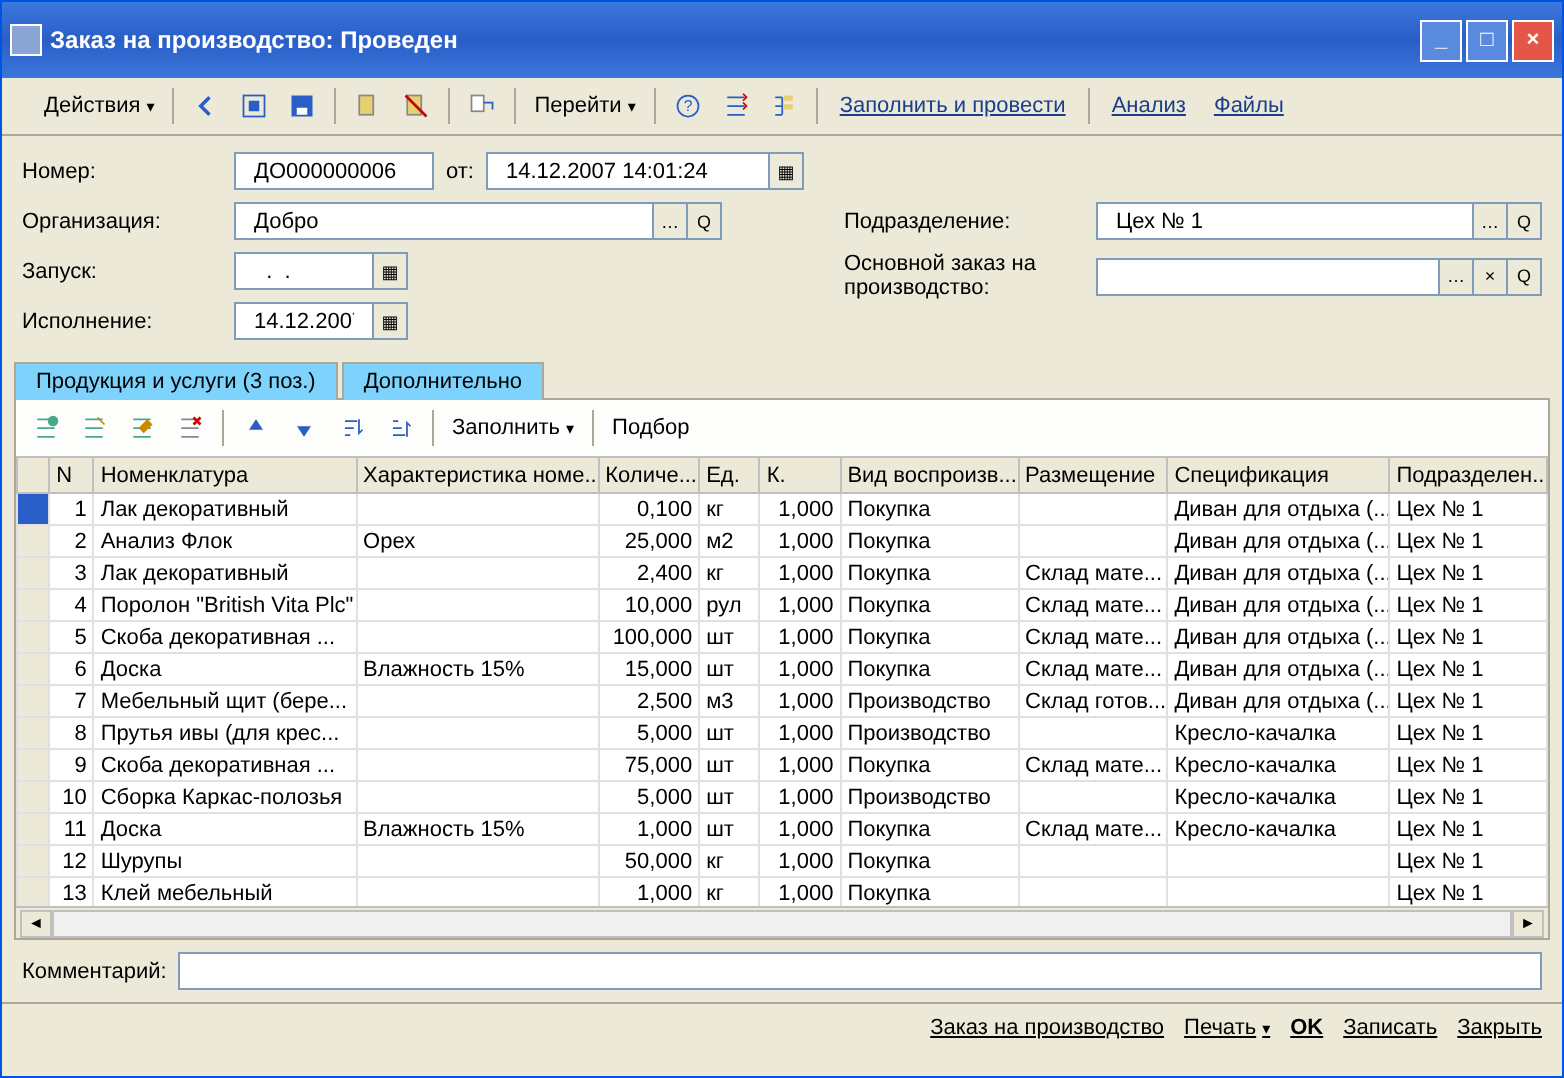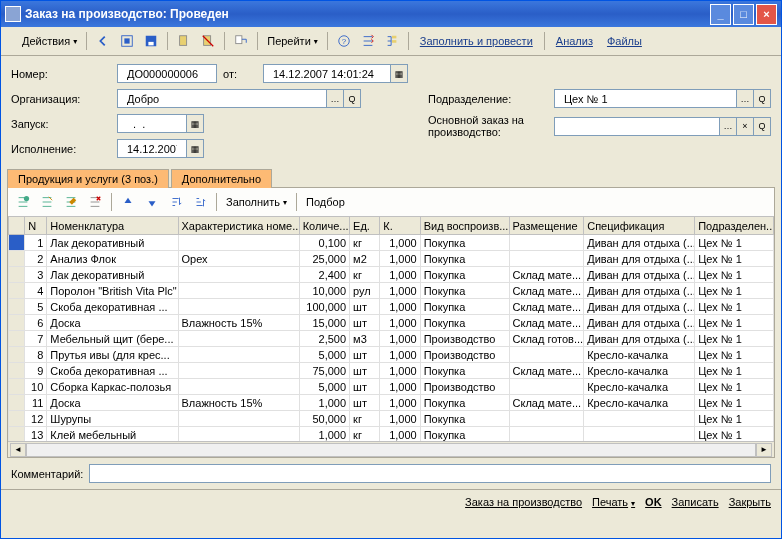--- a/index.html
+++ b/index.html
@@ -1,18 +1,18 @@
 <!DOCTYPE html>
 <html><head>
 <meta charset="utf-8">
 <style>
 * { box-sizing: border-box; margin: 0; padding: 0; }
 body { font-family: Tahoma, Arial, sans-serif; font-size: 11px; background: #fff; }
 .window { width: 782px; height: 539px; border: 1px solid #0054e3; background: #ece9d8; display: flex; flex-direction: column; }
-.titlebar { background: linear-gradient(#3b77dd, #2a5ec7, #3b77dd); color: #fff; height: 26px; display: flex; align-items: center; padding: 0 4px; }
+.titlebar { background: linear-gradient(#3b77dd, #2a5ec7, #3b77dd); color: #fff; height: 38px; display: flex; align-items: center; padding: 0 4px; }
 .titlebar-icon { width: 16px; height: 16px; background: #8aa4d4; margin-right: 4px; border: 1px solid #fff; }
 .titlebar-title { flex: 1; font-weight: bold; font-size: 12px; }
 .titlebar-btn { width: 21px; height: 21px; margin-left: 2px; background: #5a8ade; border: 1px solid #fff; color: #fff; display: flex; align-items: center; justify-content: center; cursor: pointer; font-weight: bold; font-size: 11px; }
 .titlebar-btn.close { background: #e35648; }
 .toolbar { display: flex; align-items: center; padding: 3px 17px; gap: 2px; border-bottom: 1px solid #aca899; }
 .tb-btn { min-width: 22px; height: 22px; border: 1px solid transparent; display: flex; align-items: center; justify-content: center; padding: 0 3px; cursor: pointer; }
 .tb-link { color: #1a3e8c; cursor: pointer; padding: 0 6px; text-decoration: underline; }
 .tb-sep { width: 1px; height: 18px; background: #aca899; margin: 0 3px; }
 .dd::after { content: "▾"; font-size: 8px; margin-left: 3px; }
 .form-area { padding: 8px 10px 4px; }
@@ -20,21 +20,21 @@
 .form-label { width: 100px; color: #000; }
 .form-label2 { width: 120px; color: #000; }
 .input { background: #fff; border: 1px solid #7f9db9; height: 19px; padding: 1px 9px; font-size: 11px; }
 .input-wrap { display: flex; }
 .input-btn { width: 17px; height: 19px; border: 1px solid #7f9db9; border-left: none; background: #ece9d8; cursor: pointer; display: flex; align-items: center; justify-content: center; font-size: 9px; }
 .cols { display: flex; gap: 20px; }
 .col1 { flex: 0 0 360px; }
 .col2 { flex: 1; }
 .tabs-wrap { padding: 0 6px; }
 .tabs { display: flex; border-bottom: 1px solid #aca899; }
-.tab { padding: 3px 10px; border: 1px solid #aca899; border-bottom: none; background: #fdba74; cursor: pointer; margin-right: 2px; position: relative; top: 1px; }
+.tab { padding: 3px 10px; border: 1px solid #aca899; border-bottom: none; background: #7dd3fc; cursor: pointer; margin-right: 2px; position: relative; top: 1px; }
 .tab.active { background: #fdfdfb; border-bottom: 1px solid #fdfdfb; }
 .tab-toolbar { background: #fdfdfb; border: 1px solid #aca899; border-top: none; border-bottom: none; padding: 3px 4px; display: flex; align-items: center; gap: 2px; }
 .table-wrap { background: #fff; border: 1px solid #aca899; border-top: none; margin: 0; height: 242px; overflow: hidden; position: relative; }
 .table { width: 100%; border-collapse: collapse; table-layout: fixed; }
 .table th { background: #ece9d8; border: 1px solid #c0c0c0; padding: 2px 3px; text-align: left; font-weight: normal; height: 18px; overflow: hidden; white-space: nowrap; }
 .table td { border: 1px solid #e0e0e0; padding: 1px 3px; height: 16px; overflow: hidden; white-space: nowrap; }
 .table td.num { text-align: right; }
 .table td.rownum { text-align: right; }
 .rowmark { width: 14px; background: #ece9d8; border: 1px solid #c0c0c0; }
 .hscroll { height: 16px; background: #ece9d8; border-top: 1px solid #c0c0c0; display: flex; align-items: center; padding: 0 2px; position: absolute; bottom: 0; left: 0; right: 0; }
@@ -132,21 +132,21 @@
   </div>
 
   <div class="form-area">
     <div class="cols">
       <div class="col1">
         <div class="form-row">
           <span class="form-label">Номер:</span>
           <input class="input" style="width: 100px;" value="ДО000000006">
           <span>от:</span>
           <div class="input-wrap">
-            <input class="input" style="width: 128px; margin-left: 20px;" value="14.12.2007 14:01:24">
+            <input class="input" style="width: 142px;" value="14.12.2007 14:01:24">
             <div class="input-btn">▦</div>
           </div>
         </div>
         <div class="form-row">
           <span class="form-label">Организация:</span>
           <div class="input-wrap" style="flex:1">
             <input class="input" style="width: 210px;" value="Добро">
             <div class="input-btn">…</div>
             <div class="input-btn">Q</div>
           </div>

